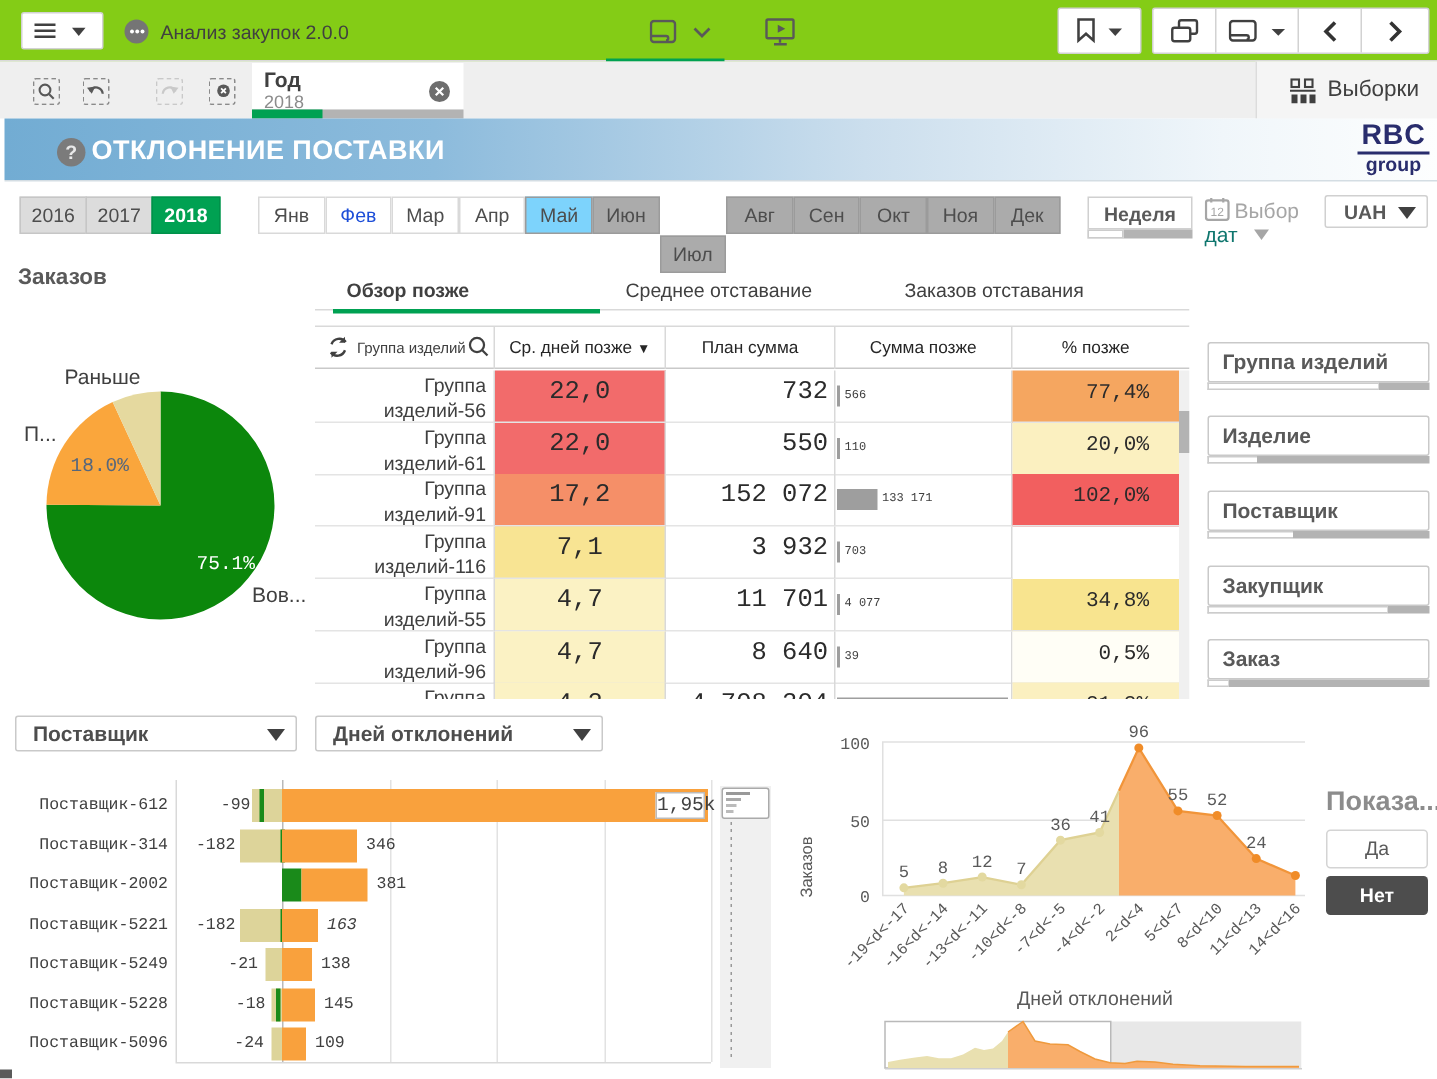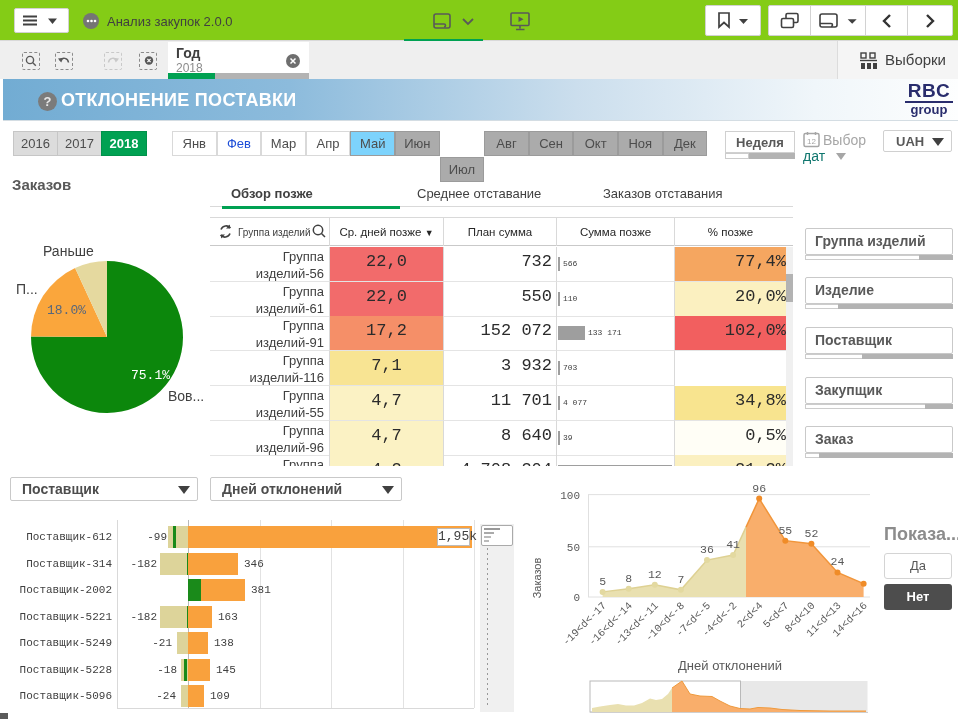--- a/index.html
+++ b/index.html
@@ -26,21 +26,21 @@
 #tblwrap { position:absolute; left:210px; top:183px; width:583px; height:283px; background:#fff; overflow:hidden; }
 .trow { position:absolute; left:0; width:583px; height:35px; }
 .c1 { position:absolute; left:0; top:0; width:120px; height:35px; border-bottom:1px solid #e4e4e4; border-right:1px solid #d9d9d9;
       font-size:13px; color:#404040; text-align:right; padding-right:5px; line-height:17px; padding-top:1px;}
 .c2 { position:absolute; left:120px; top:0; width:114px; height:35px; border-bottom:1px solid #e4e4e4; border-right:1px solid #d9d9d9;
       font-family:"Liberation Mono",monospace; font-size:17px; color:#2b2b2b; text-align:center; line-height:30px;}
 .c3 { position:absolute; left:234px; top:0; width:113px; height:35px; border-bottom:1px solid #e4e4e4; border-right:1px solid #d9d9d9;
       font-family:"Liberation Mono",monospace; font-size:17px; color:#2b2b2b; text-align:right; padding-right:4px; line-height:30px;}
 .c4 { position:absolute; left:347px; top:0; width:118px; height:35px; border-bottom:1px solid #e4e4e4; border-right:1px solid #d9d9d9;}
 .c5 { position:absolute; left:465px; top:0; width:111px; height:35px; border-bottom:1px solid #e4e4e4;
-      font-family:"Liberation Mono",monospace; font-size:17px; color:#2b2b2b; text-align:right; padding-right:0; line-height:30px;}
+      font-family:"Liberation Mono",monospace; font-size:14px; color:#2b2b2b; text-align:right; padding-right:20px; line-height:30px;}
 .c4bar { position:absolute; left:1px; top:10px; height:14px; background:#9e9e9e; }
 .c4num { position:absolute; top:12px; font-family:"Liberation Mono",monospace; font-size:8px; color:#404040; }
 
 
 .fbox { position:absolute; left:805px; width:148px; height:27px; background:#fff; border:1px solid #c9c9c9; border-radius:2px;
   font-size:14px; font-weight:bold; color:#595959; line-height:25px; padding-left:9px; }
 .fbar { position:absolute; left:805px; width:148px; height:5px; background:#b3b3b3; }
 .fbarw { position:absolute; height:5px; background:#fff; border:1px solid #ccc; border-right:none; }
 
 
@@ -379,21 +379,21 @@
       <div class="vlab" style="left:244px; top:556.5px;">346</div>
       <div class="blabel" style="left:0px; top:583px; width:112px; text-align:right;">Поставщик-2002</div>
       <div class="bar" style="left:188px; top:579px; width:12.5px; background:#1a8a1a;"></div>
       <div class="bar" style="left:200.5px; top:579px; width:44.5px; background:#f9a13d;"></div>
       <div class="vlab" style="left:251px; top:583px;">381</div>
       <div class="blabel" style="left:0px; top:609.5px; width:112px; text-align:right;">Поставщик-5221</div>
       <div class="bar" style="left:160px; top:605.5px; width:28px; background:#ddd49a;"></div>
       <div class="bar" style="left:186.5px; top:605.5px; width:3px; background:#1a8a1a;"></div>
       <div class="bar" style="left:188px; top:605.5px; width:24px; background:#f9a13d;"></div>
       <div class="vlab" style="left:117px; top:609.5px; width:40px; text-align:right;">-182</div>
-      <div class="vlab" style="left:218px; top:609.5px;">163</div>
+      <div class="vlab" style="left:218px; top:609.5px;font-style:italic;">163</div>
       <div class="blabel" style="left:0px; top:636px; width:112px; text-align:right;">Поставщик-5249</div>
       <div class="bar" style="left:176.5px; top:632px; width:11.5px; background:#ddd49a;"></div>
       <div class="bar" style="left:188px; top:632px; width:20px; background:#f9a13d;"></div>
       <div class="vlab" style="left:132px; top:636px; width:40px; text-align:right;">-21</div>
       <div class="vlab" style="left:214px; top:636px;">138</div>
       <div class="blabel" style="left:0px; top:662.5px; width:112px; text-align:right;">Поставщик-5228</div>
       <div class="bar" style="left:181px; top:658.5px; width:7px; background:#ddd49a;"></div>
       <div class="bar" style="left:184px; top:658.5px; width:3px; background:#1a8a1a;"></div>
       <div class="bar" style="left:188px; top:658.5px; width:22px; background:#f9a13d;"></div>
       <div class="vlab" style="left:137px; top:662.5px; width:40px; text-align:right;">-18</div>

